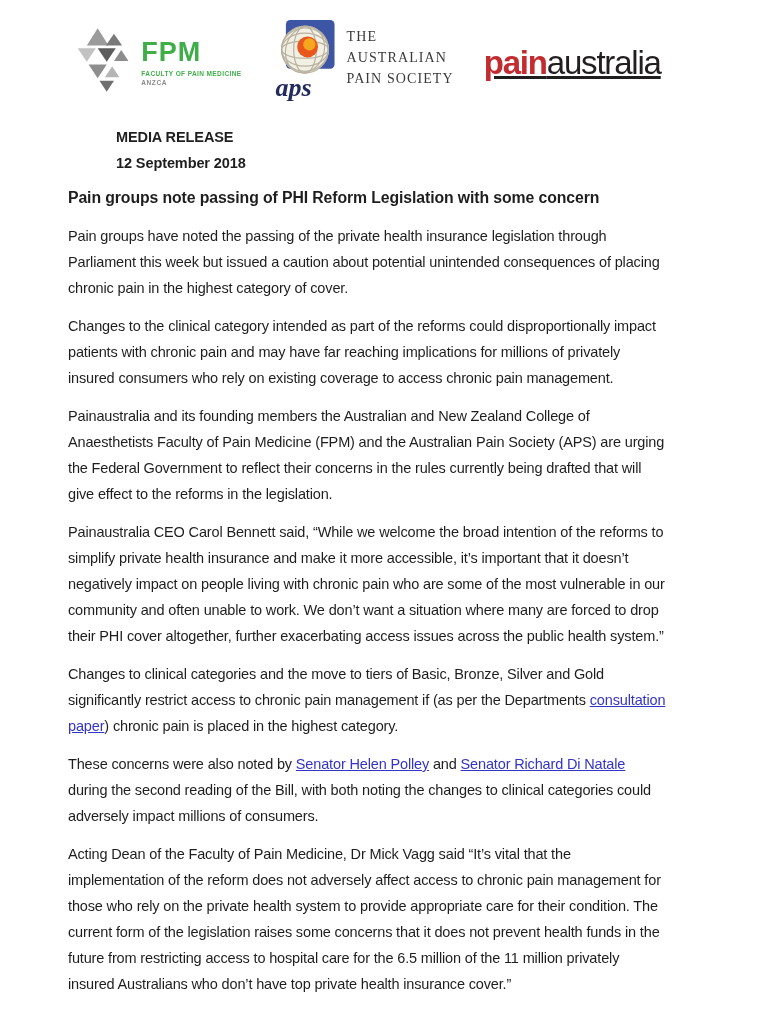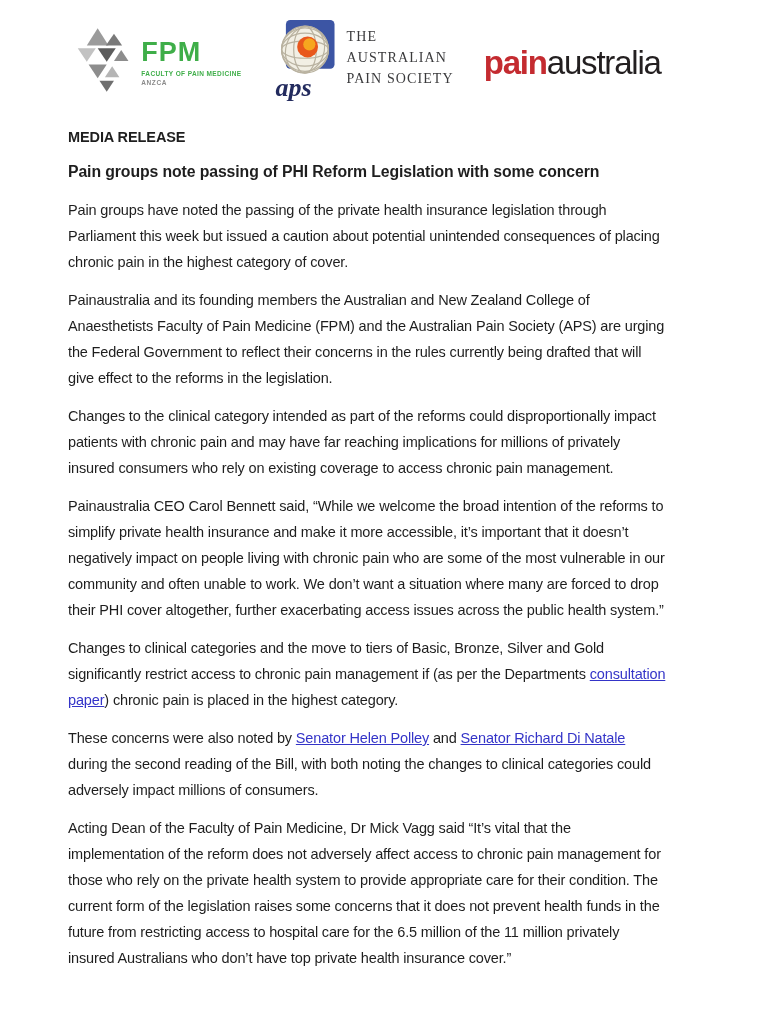--- a/index.html
+++ b/index.html
@@ -57,30 +57,32 @@
     letter-spacing: 1.1px;
     line-height: 1.5;
     padding-top: 8px;
     white-space: nowrap;
   }
   .pa-logo {
     font-size: 33px;
     letter-spacing: -1.2px;
     white-space: nowrap;
     line-height: 1;
+    text-decoration: underline;
   }
   .pa-logo .pa-pain  { color: var(--pa-red); font-weight: bold; }
   .pa-logo .pa-aus   { color: #231f20; font-weight: normal; }
 
   
   .kicker, .date {
     font-weight: bold;
     font-size: 14.5px;
     line-height: 26px;
     letter-spacing: -0.1px;
+    margin-left: 48px;
   }
   .title {
     font-weight: bold;
     font-size: 15.8px;
     line-height: 26px;
     margin-top: 9px;
     margin-bottom: 12px;
     letter-spacing: -0.1px;
   }
   .body-paragraphs p {
@@ -147,25 +149,26 @@
         <div>PAIN SOCIETY</div>
       </span>
     </div>
 
     <div class="pa-logo">
       <span class="pa-pain">pain</span><span class="pa-aus">australia</span>
     </div>
   </div>
 
   <div class="kicker">MEDIA RELEASE</div>
+  <div class="date">12 September 2018</div>
   <div class="title">Pain groups note passing of PHI Reform Legislation with some concern</div>
 
   <div class="body-paragraphs" id="paragraphs">
       <p><span>Pain groups have noted the passing of the private health insurance legislation through Parliament this week but issued a caution about potential unintended consequences of placing chronic pain in the highest category of cover.</span></p>
+      <p><span>Changes to the clinical category intended as part of the reforms could disproportionally impact patients with chronic pain and may have far reaching implications for millions of privately insured consumers who rely on existing coverage to access chronic pain management.</span></p>
       <p><span>Painaustralia and its founding members the Australian and New Zealand College of Anaesthetists Faculty of Pain Medicine (FPM) and the Australian Pain Society (APS) are urging the Federal Government to reflect their concerns in the rules currently being drafted that will give effect to the reforms in the legislation.</span></p>
-      <p><span>Changes to the clinical category intended as part of the reforms could disproportionally impact patients with chronic pain and may have far reaching implications for millions of privately insured consumers who rely on existing coverage to access chronic pain management.</span></p>
       <p><span>Painaustralia CEO Carol Bennett said, “While we welcome the broad intention of the reforms to simplify private health insurance and make it more accessible, it’s important that it doesn’t negatively impact on people living with chronic pain who are some of the most vulnerable in our community and often unable to work.  We don’t want a situation where many are forced to drop their PHI cover altogether, further exacerbating access issues across the public health system.”</span></p>
       <p><span>Changes to clinical categories and the move to tiers of Basic, Bronze, Silver and Gold significantly restrict access to chronic pain management if (as per the Departments </span><a href="#">consultation paper</a><span>) chronic pain is placed in the highest category.</span></p>
       <p><span>These concerns were also noted by </span><a href="#">Senator Helen Polley</a><span> and </span><a href="#">Senator Richard Di Natale</a><span> during the second reading of the Bill, with both noting the changes to clinical categories could adversely impact millions of consumers.</span></p>
       <p><span>Acting Dean of the Faculty of Pain Medicine, Dr Mick Vagg said “It’s vital that the implementation of the reform does not adversely affect access to chronic pain management for those who rely on the private health system to provide appropriate care for their condition. The current form of the legislation raises some concerns that it does not prevent health funds in the future from restricting access to hospital care for the 6.5 million of the 11 million privately insured Australians who don’t have top private health insurance cover.”</span></p>
     </div>
 
 </div>
 
 </body></html>

